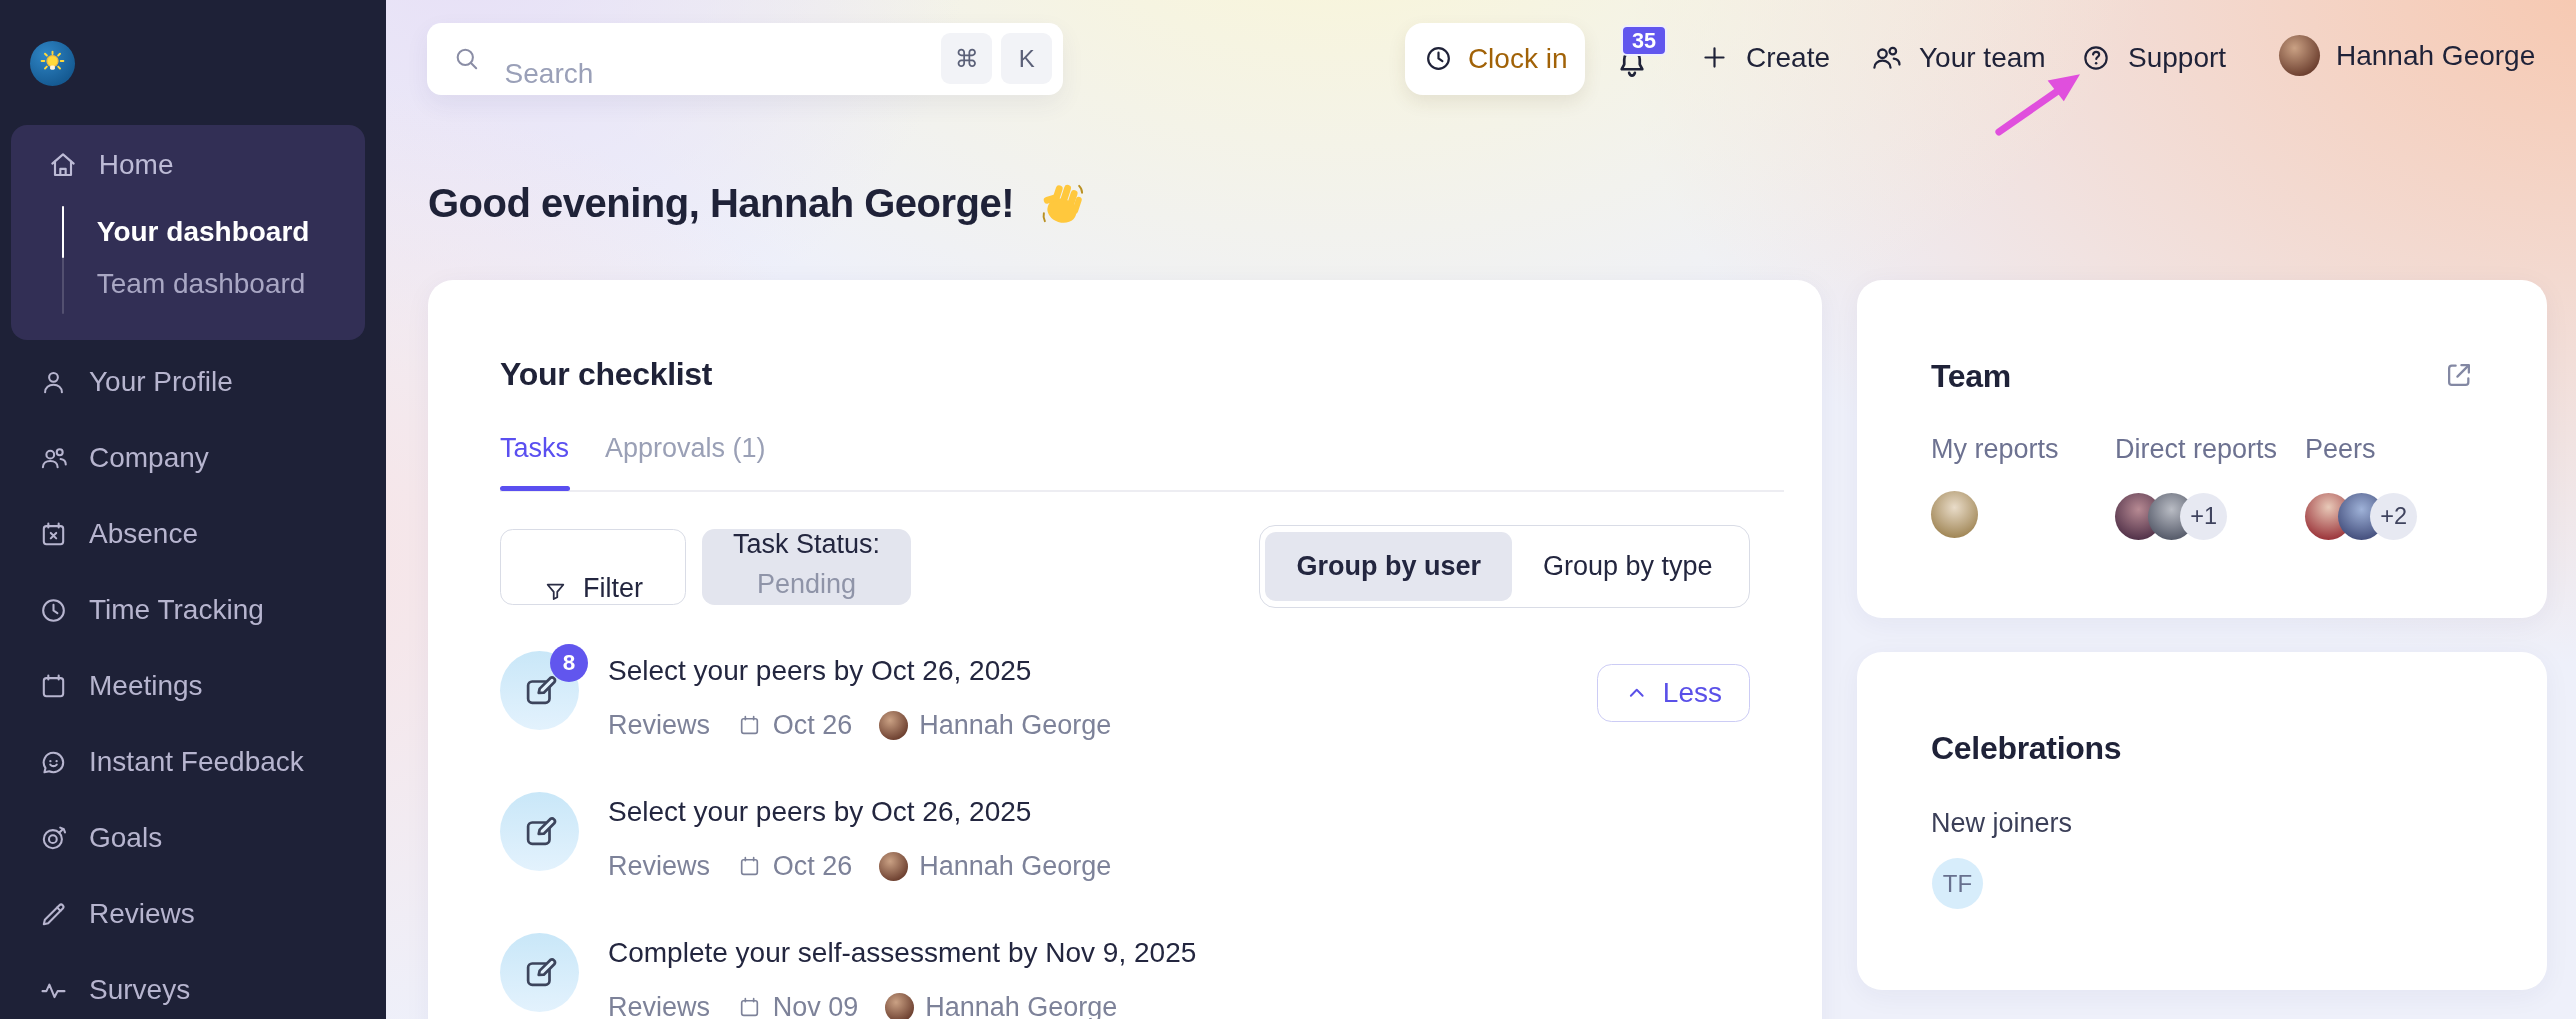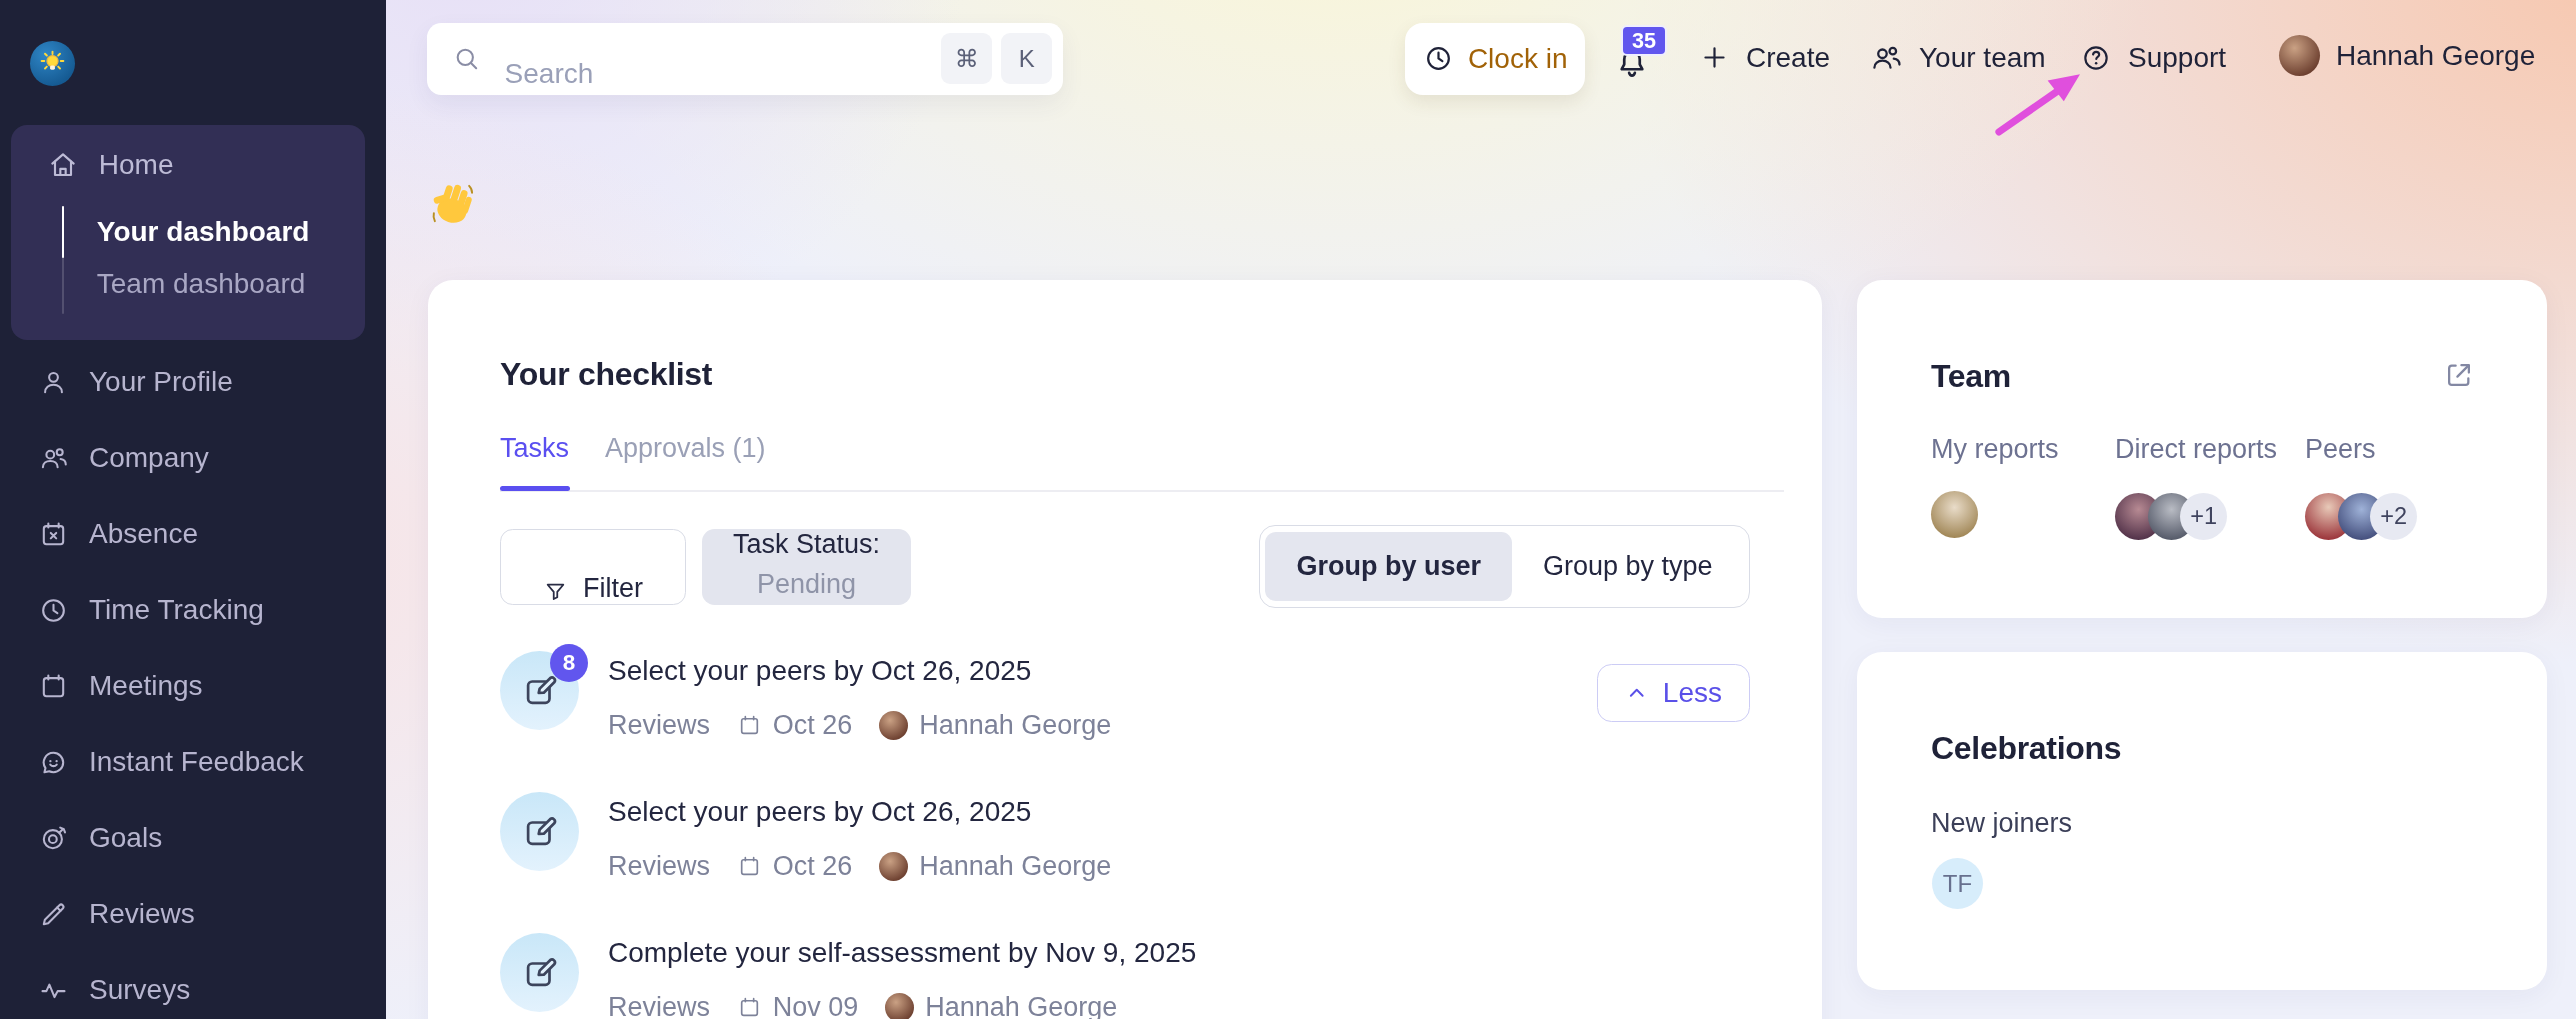--- a/index.html
+++ b/index.html
@@ -320,20 +320,21 @@
     <span class="avatar av-hannah" style="width:41px;height:41px;"></span>
     <span>Hannah George</span>
   </div>
 
   <svg class="annotation-arrow" width="108" height="78" viewBox="0 0 120 86">
     <path d="M10 74 L76 28" stroke="#e04fdd" stroke-width="8" stroke-linecap="round" fill="none"></path>
     <polygon points="100,10 82,40 64,17" fill="#e04fdd"></polygon>
   </svg>
 
   <div class="greeting">
+    <span class="txt">Good evening, Hannah George!</span>
     <span>
       <svg width="47" height="47" viewBox="0 0 48 48">
         <g transform="rotate(18 24 26)">
           <rect x="13" y="7" width="7" height="24" rx="3.5" fill="#ffc83d"></rect>
           <rect x="21" y="4" width="7" height="27" rx="3.5" fill="#ffc83d"></rect>
           <rect x="29" y="7" width="7" height="23" rx="3.5" fill="#ffc83d"></rect>
           <rect x="36" y="12" width="6" height="18" rx="3" fill="#ffc83d"></rect>
           <ellipse cx="26" cy="31" rx="15" ry="12" fill="#ffc83d"></ellipse>
           <rect x="4" y="20" width="15" height="7" rx="3.5" fill="#ffc83d" transform="rotate(-35 11 23)"></rect>
         </g>

